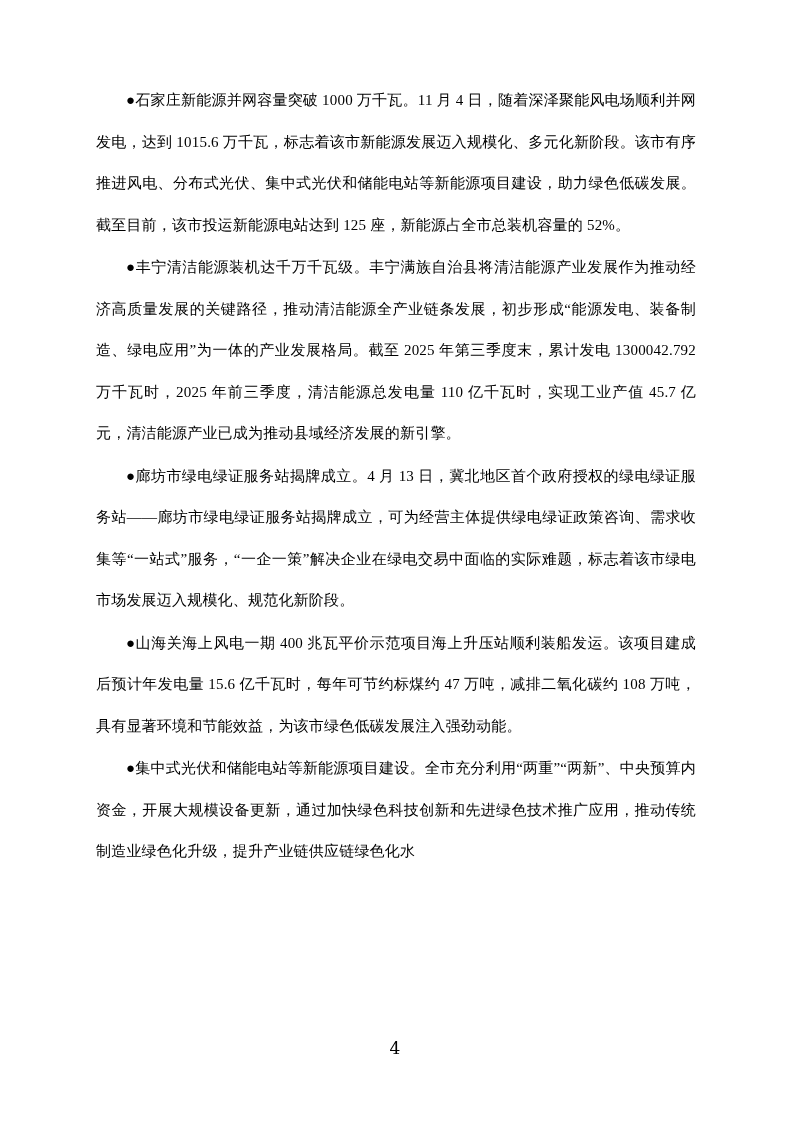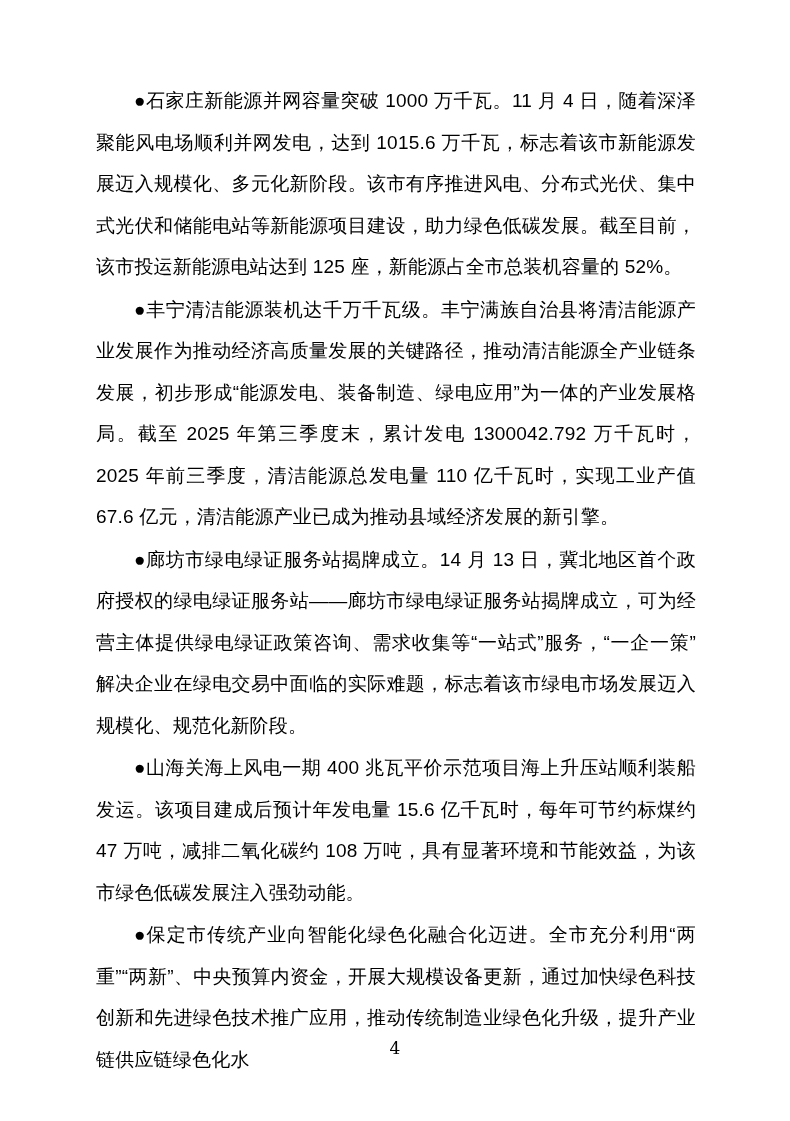--- a/index.html
+++ b/index.html
@@ -25,43 +25,43 @@
   }
   .content {
     position: absolute;
     left: 96px;
     top: 80px;
     width: 600px;
   }
   .para {
     margin: 0 0 1px 0;
     text-indent: 2em;
-    font-size: 19px;
+    font-size: 15px;
     line-height: 41.5px;
     text-align: justify;
     text-justify: inter-ideograph;
     letter-spacing: 0.2px;
-    font-family: Liberation Sans, sans-serif;
+    font-family: Liberation Serif, serif;
   }
   .page-number {
     position: absolute;
     left: 0;
     top: 1038px;
     width: 790px;
     text-align: center;
     font-size: 17px;
     font-family: "DejaVu Serif", "Liberation Serif", serif;
     color: #000000;
   }
 </style>
 </head>
 <body>
 
 <div class="page">
   <div class="content">
     <p class="para">●石家庄新能源并网容量突破 1000 万千瓦。11 月 4 日，随着深泽聚能风电场顺利并网发电，达到 1015.6 万千瓦，标志着该市新能源发展迈入规模化、多元化新阶段。该市有序推进风电、分布式光伏、集中式光伏和储能电站等新能源项目建设，助力绿色低碳发展。截至目前，该市投运新能源电站达到 125 座，新能源占全市总装机容量的 52%。</p>
-    <p class="para">●丰宁清洁能源装机达千万千瓦级。丰宁满族自治县将清洁能源产业发展作为推动经济高质量发展的关键路径，推动清洁能源全产业链条发展，初步形成“能源发电、装备制造、绿电应用”为一体的产业发展格局。截至 2025 年第三季度末，累计发电 1300042.792 万千瓦时，2025 年前三季度，清洁能源总发电量 110 亿千瓦时，实现工业产值 67.6 亿元，清洁能源产业已成为推动县域经济发展的新引擎。</p>
-    <p class="para">●廊坊市绿电绿证服务站揭牌成立。14 月 13 日，冀北地区首个政府授权的绿电绿证服务站——廊坊市绿电绿证服务站揭牌成立，可为经营主体提供绿电绿证政策咨询、需求收集等“一站式”服务，“一企一策”解决企业在绿电交易中面临的实际难题，标志着该市绿电市场发展迈入规模化、规范化新阶段。</p>
+    <p class="para">●丰宁清洁能源装机达千万千瓦级。丰宁满族自治县将清洁能源产业发展作为推动经济高质量发展的关键路径，推动清洁能源全产业链条发展，初步形成“能源发电、装备制造、绿电应用”为一体的产业发展格局。截至 2025 年第三季度末，累计发电 1300042.792 万千瓦时，2025 年前三季度，清洁能源总发电量 110 亿千瓦时，实现工业产值 45.7 亿元，清洁能源产业已成为推动县域经济发展的新引擎。</p>
+    <p class="para">●廊坊市绿电绿证服务站揭牌成立。4 月 13 日，冀北地区首个政府授权的绿电绿证服务站——廊坊市绿电绿证服务站揭牌成立，可为经营主体提供绿电绿证政策咨询、需求收集等“一站式”服务，“一企一策”解决企业在绿电交易中面临的实际难题，标志着该市绿电市场发展迈入规模化、规范化新阶段。</p>
     <p class="para">●山海关海上风电一期 400 兆瓦平价示范项目海上升压站顺利装船发运。该项目建成后预计年发电量 15.6 亿千瓦时，每年可节约标煤约 47 万吨，减排二氧化碳约 108 万吨，具有显著环境和节能效益，为该市绿色低碳发展注入强劲动能。</p>
-    <p class="para">●保定市传统产业向智能化绿色化融合化迈进。全市充分利用“两重”“两新”、中央预算内资金，开展大规模设备更新，通过加快绿色科技创新和先进绿色技术推广应用，推动传统制造业绿色化升级，提升产业链供应链绿色化水</p>
+    <p class="para">●集中式光伏和储能电站等新能源项目建设。全市充分利用“两重”“两新”、中央预算内资金，开展大规模设备更新，通过加快绿色科技创新和先进绿色技术推广应用，推动传统制造业绿色化升级，提升产业链供应链绿色化水</p>
   </div>
   <div class="page-number">4</div>
 </div>
 
 </body></html>

